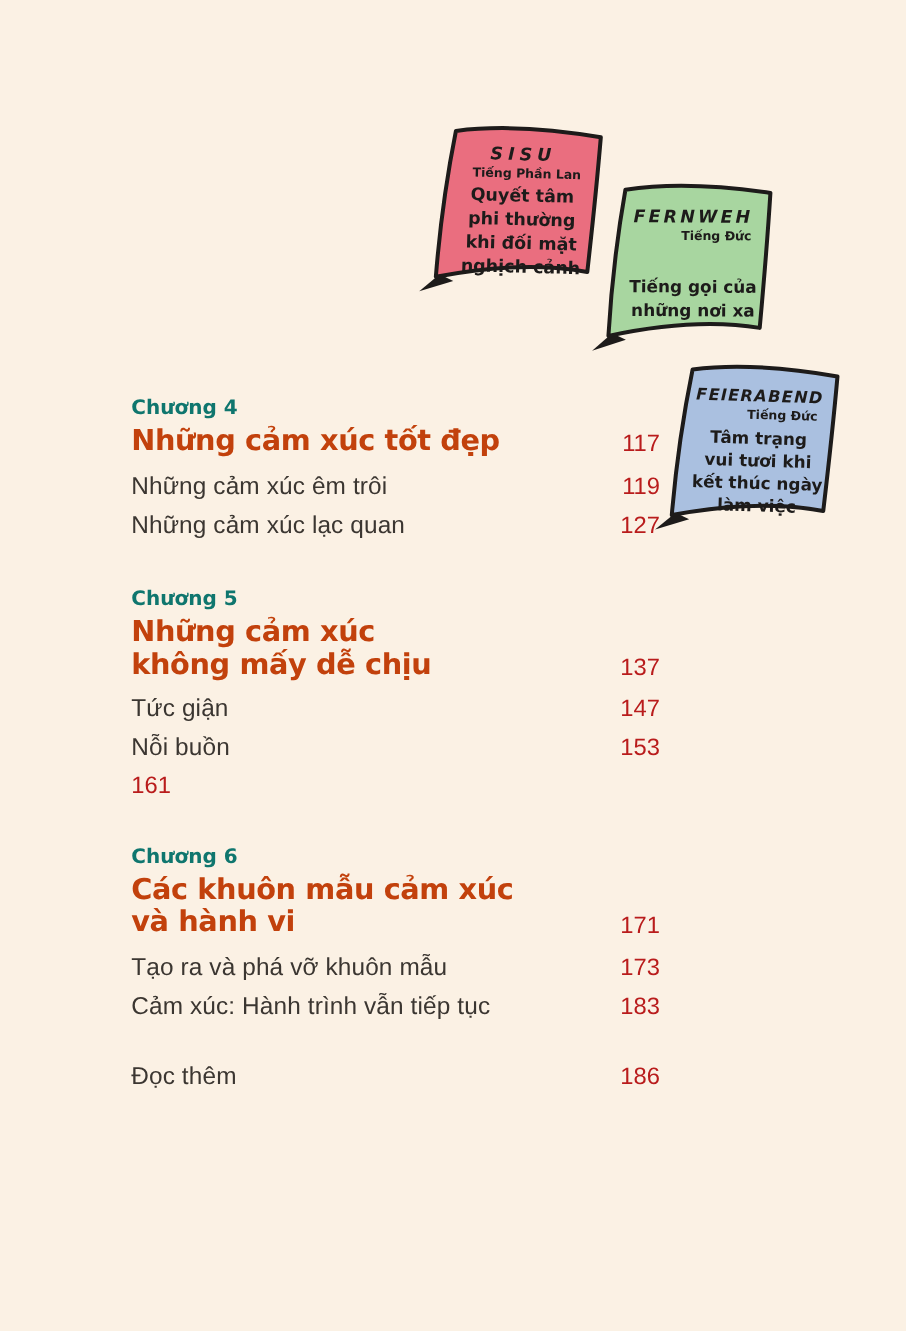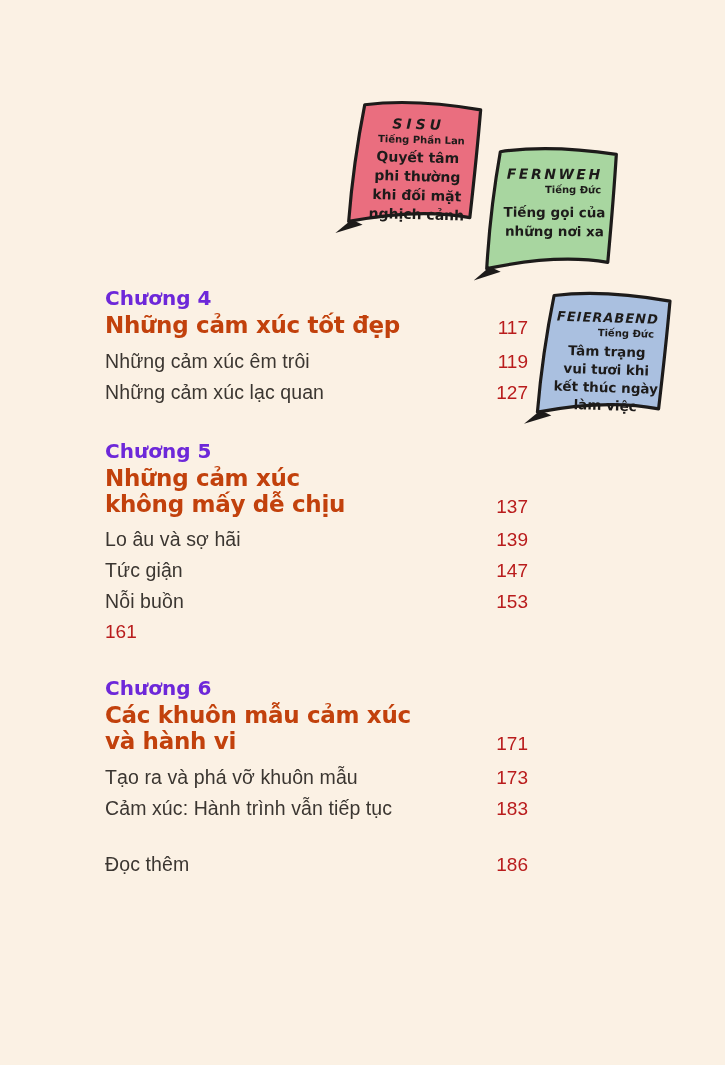--- a/index.html
+++ b/index.html
@@ -53,38 +53,39 @@
     margin-top: 4px;
   }
 
   .note--sisu       { left: 336px; top: 97px;  transform: rotate(1.5deg); }
   .note--fernweh    { left: 473px; top: 143px; transform: rotate(0.3deg); }
   .note--feierabend { left: 525px; top: 288px; transform: rotate(1.8deg); }
 
   .note--sisu .note-word { margin-top: 5px; letter-spacing: 4px; }
   .note--sisu .note-meaning { font-size: 14px; line-height: 19px; margin-top: 3px; }
   .note--fernweh .note-word { margin-top: 9px; letter-spacing: 2.5px; }
-  .note--fernweh .note-meaning { margin-top: 8px; }
+  .note--fernweh .note-meaning { margin-top: 26px; }
   .note--feierabend .note-word { margin-top: 8px; letter-spacing: 1px; font-size: 13px; }
   .note--feierabend .note-meaning { margin-top: 4px; font-size: 13.5px; line-height: 18px; }
 
   
   .toc {
     position: absolute;
     left: 105px;
     top: 286px;
     width: 423px;
     color: #3b3631;
   }
   .chapter-label {
     font-family: "DejaVu Sans", sans-serif;
     font-weight: bold;
-    font-size: 20px;
+    font-size: 16px;
     line-height: 24px;
-    color: #6d28d9;
+    color: #0f766e;
+    margin-top: 28px;
   }
   .title-row {
     display: flex;
     justify-content: space-between;
     align-items: flex-end;
     margin-top: 2px;
   }
   .section-title {
     font-family: "DejaVu Sans", sans-serif;
     font-weight: bold;
@@ -141,24 +142,20 @@
     </div>
 
     <div class="toc-section toc-section--5">
       <div class="chapter-label">Chương 5</div>
       <div class="title-row">
         <div class="section-title">Những cảm xúc
 không mấy dễ chịu</div>
         <div class="page-num">137</div>
       </div>
       <div class="entries">
-        <div class="entry-row">
-          <span class="entry-label">Lo âu và sợ hãi</span>
-          <span class="page-num">139</span>
-        </div>
         <div class="entry-row">
           <span class="entry-label">Tức giận</span>
           <span class="page-num">147</span>
         </div>
         <div class="entry-row">
           <span class="entry-label">Nỗi buồn</span>
           <span class="page-num">153</span>
         </div>
         <div class="entry-row">
           <span class="page-num">161</span>

